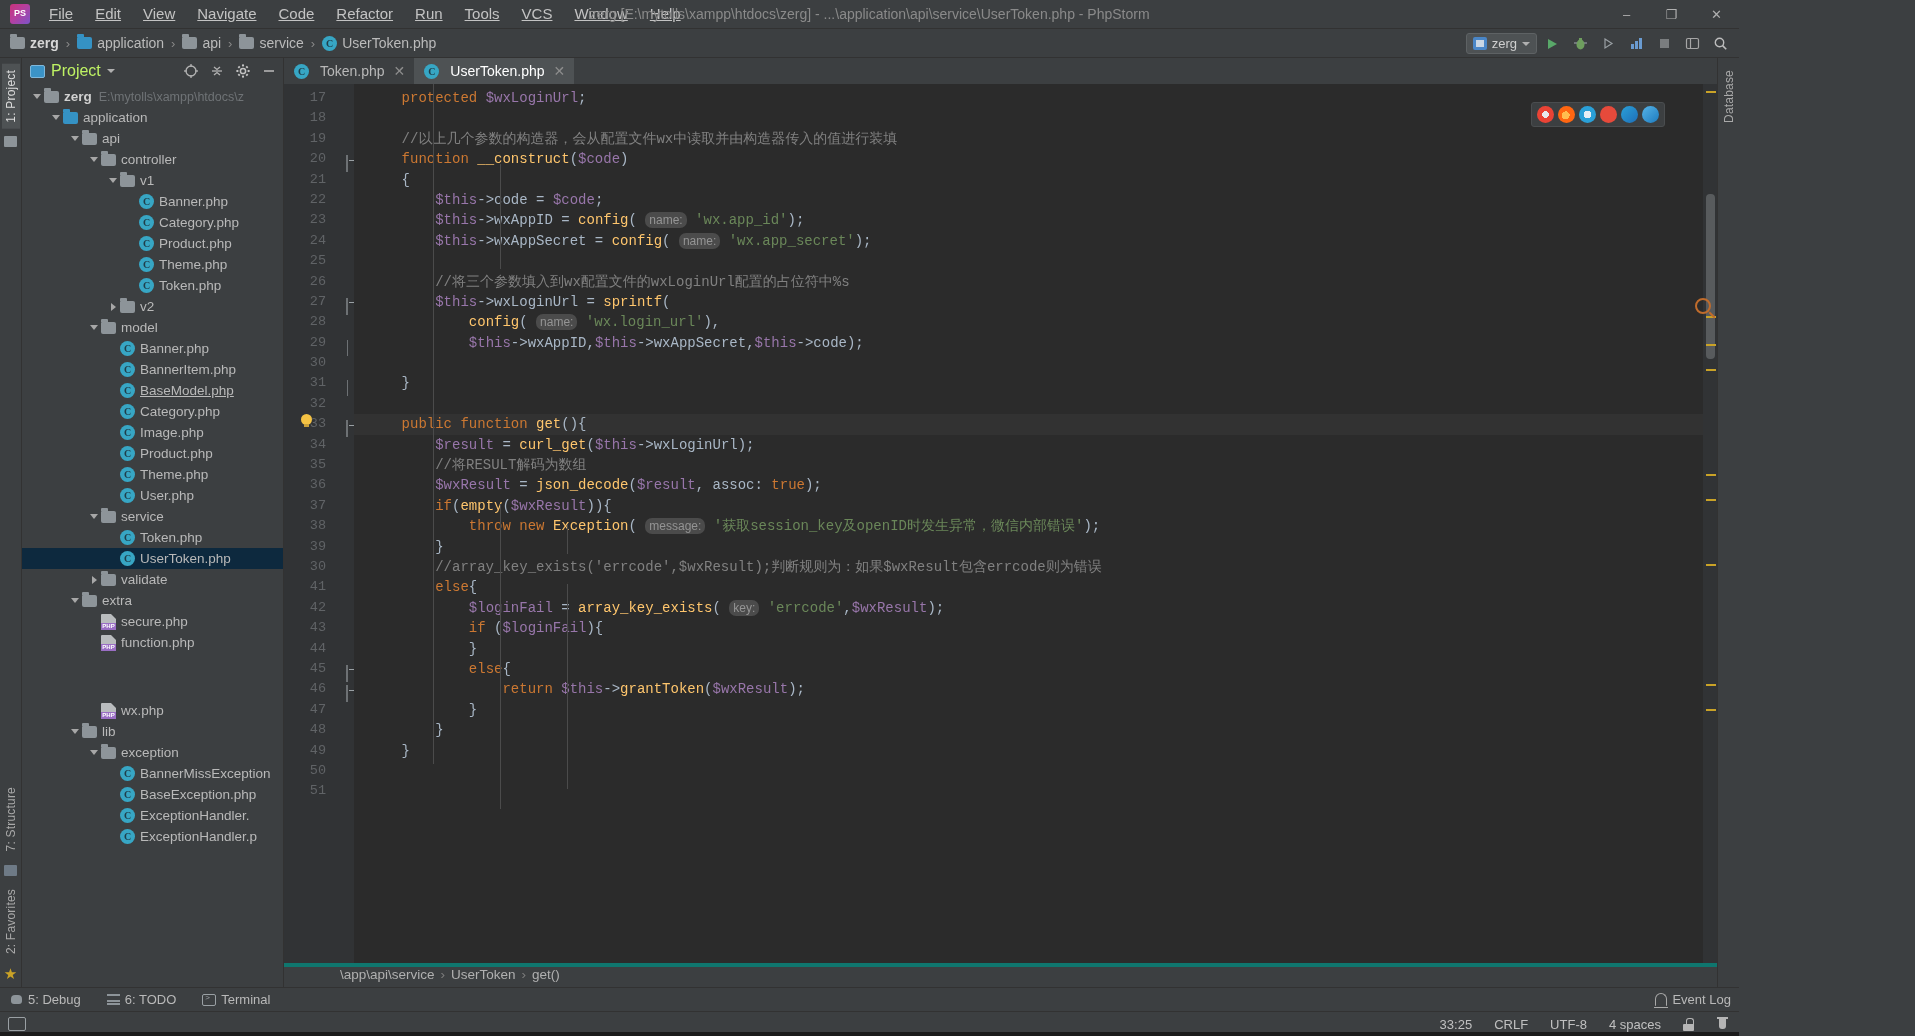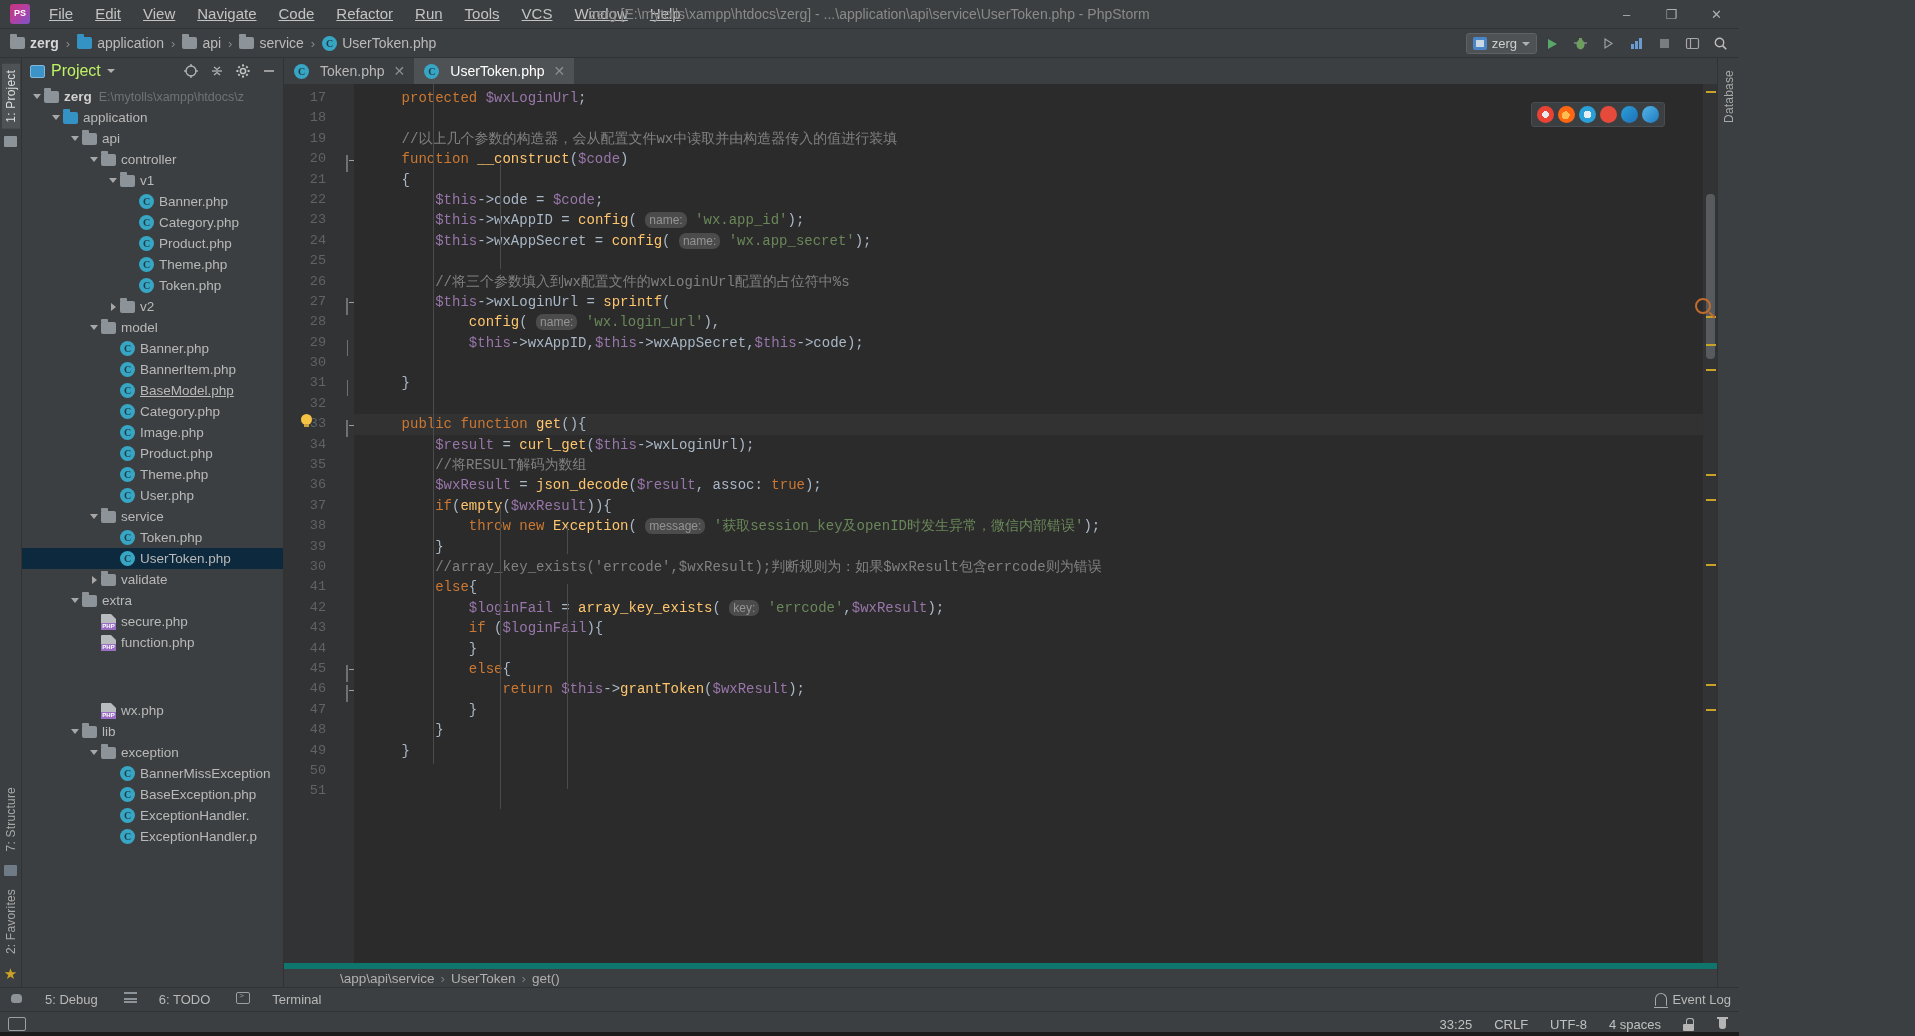--- a/index.html
+++ b/index.html
@@ -192,38 +192,38 @@
 
   .loupe {
     position: absolute; right: 0px; top: 208px; width: 28px; height: 28px; z-index: 6;
     display:flex; align-items:center; justify-content:center;
   }
   .loupe .ring { width: 16px; height: 16px; border: 2px solid #c06c2c; border-radius: 50%; position: relative; }
   .loupe .ring::after { content:""; position:absolute; right:-7px; bottom:-4px; width: 8px; height: 2px; background:#c06c2c; transform: rotate(45deg); }
 
   
   .editorcrumb {
-    height: 24px; flex: 0 0 24px; background: #3c3f41; display: flex; align-items: center;
-    padding-left: 56px; font-size: 13.5px; color: #b0b0b0; gap: 6px; border-top: 6px solid #0f766e;
+    height: 24px; flex: 0 0 24px; background: #3c3f41; display: flex; align-items: flex-start;
+    padding-left: 56px; font-size: 13.5px; color: #b0b0b0; gap: 6px; border-top: 4px solid #0f766e;
   }
   .ecs { color: #7d7d7d; }
 
   
   .rightstrip {
     width: 22px; flex: 0 0 22px; background: #3c3f41; border-left: 1px solid #323232;
     display: flex; flex-direction: column; align-items: center; padding-top: 6px;
   }
 
   
   .bottombar {
     height: 24px; flex: 0 0 24px; background: #3c3f41; display: flex; align-items: center;
     padding-left: 6px; gap: 18px; font-size: 13px; color: #b9b9b9; position: relative;
     border-top: 1px solid #323232;
   }
-  .bitem { display: flex; align-items: flex-start; gap: 22px; padding: 1px 4px; }
+  .bitem { display: flex; align-items: center; gap: 5px; padding: 1px 4px; }
   .dbg-ic { width: 13px; height: 13px; position: relative; }
   .dbg-ic::before { content: ""; position: absolute; inset: 2px 1px; background: #8d9499; border-radius: 4px 4px 3px 3px; }
   .todo-ic { width: 13px; height: 11px; border-top: 2px solid #8d9499; border-bottom: 2px solid #8d9499; position: relative; }
   .todo-ic::after { content: ""; position: absolute; left: 0; top: 4px; width: 100%; height: 2px; background: #8d9499; }
   .term-ic { width: 14px; height: 12px; border: 1px solid #9aa0a4; border-radius: 2px; position: relative; }
   .term-ic::after { content: ">"; position: absolute; left: 2px; top: -2px; font-size: 8px; color: #9aa0a4; }
   .eventlog { position: absolute; right: 8px; display: flex; align-items: center; gap: 5px; font-size: 13px; color: #b9b9b9; }
   .bell {
     width: 12px; height: 13px; border: 1.5px solid #a8a8a8; border-radius: 6px 6px 1px 1px;
     border-bottom: none; position: relative;

